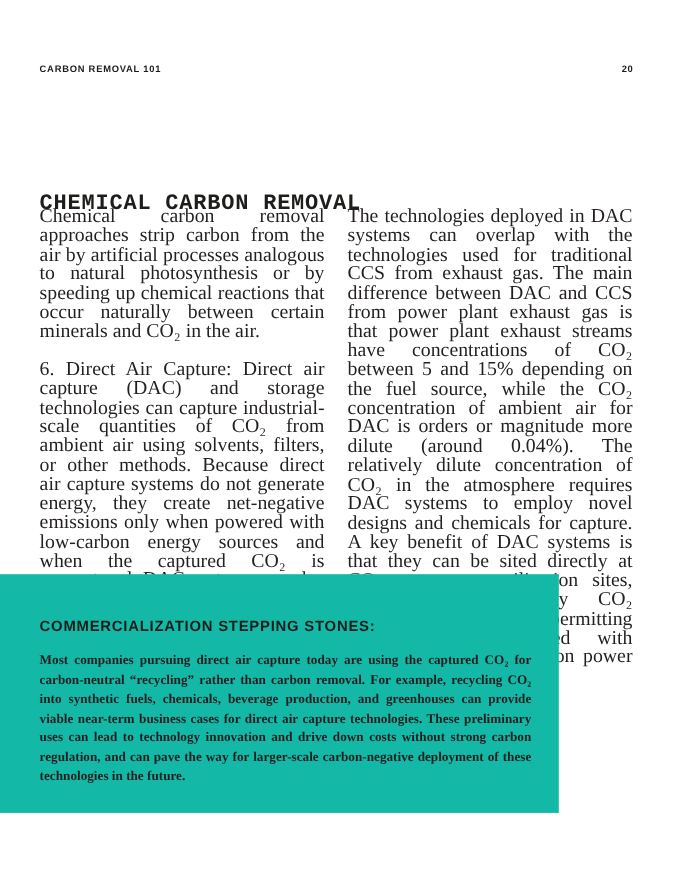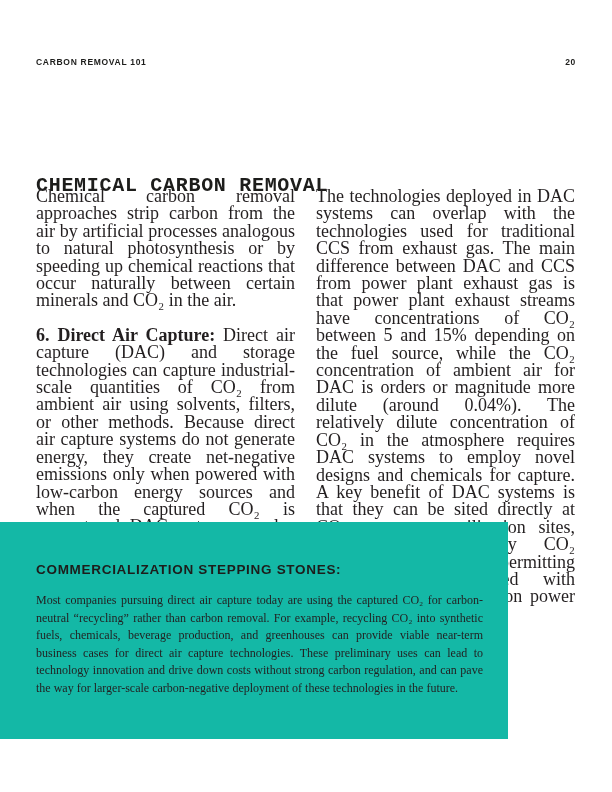--- a/index.html
+++ b/index.html
@@ -45,21 +45,21 @@
     display: flex;
     gap: 21px;
   }
   .col {
     width: 259px;
     font-size: 18px;
     line-height: 17.4px;
     text-align: justify;
   }
   .col p { margin: 0 0 17px 0; }
-  .para-lead { font-weight: bold; }
+  .para-lead { font-weight: normal; }
   .callout {
     position: absolute;
     left: 0;
     top: 522px;
     width: 508px;
     height: 217px;
     box-sizing: border-box;
     padding: 40px 28px 0 36px;
   }
   .callout-heading {
@@ -69,20 +69,21 @@
     font-weight: bold;
     letter-spacing: 0.7px;
     color: #1d1d1b;
   }
   .callout-body {
     width: 447px;
     font-size: 12px;
     line-height: 17.5px;
     text-align: justify;
     color: #231f20;
+    font-weight: bold;
   }
 </style>
 </head>
 <body>
 
 <div class="page">
 
   <div class="running-head">
     <span>CARBON REMOVAL 101</span>
     <span>20</span>

